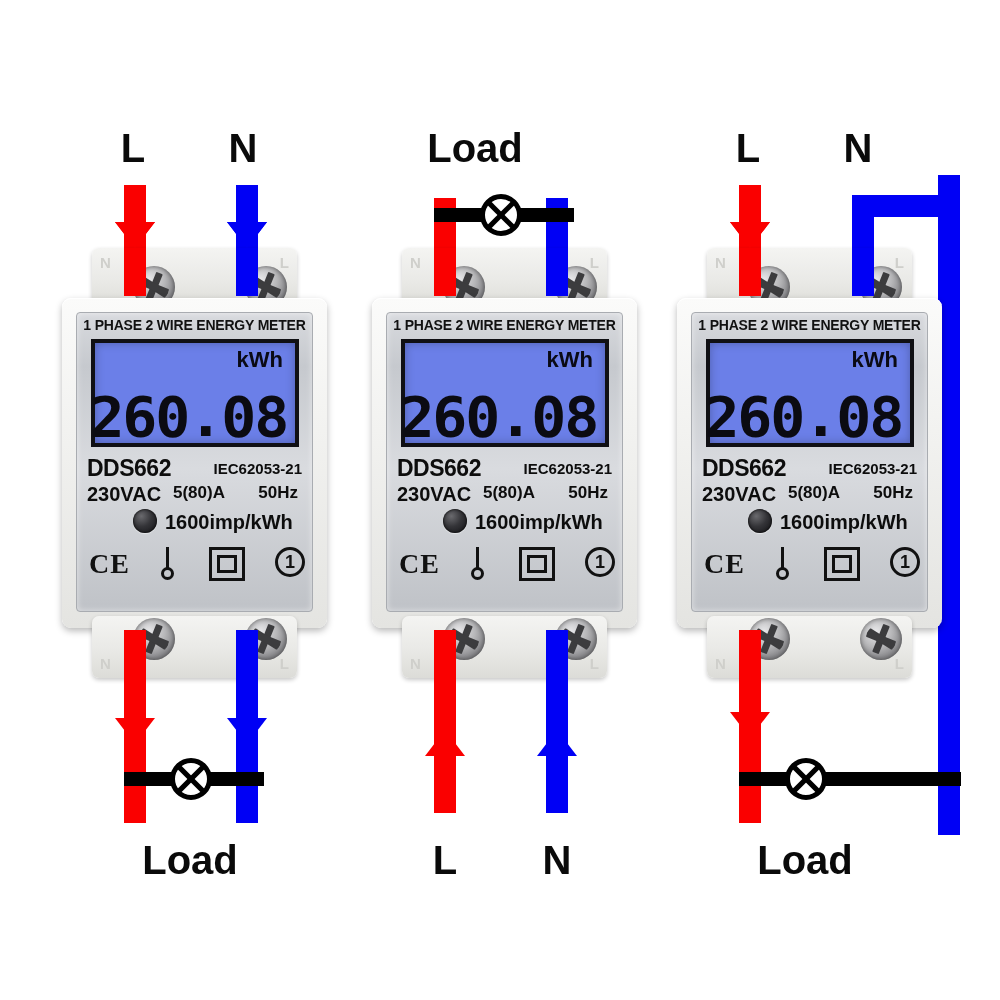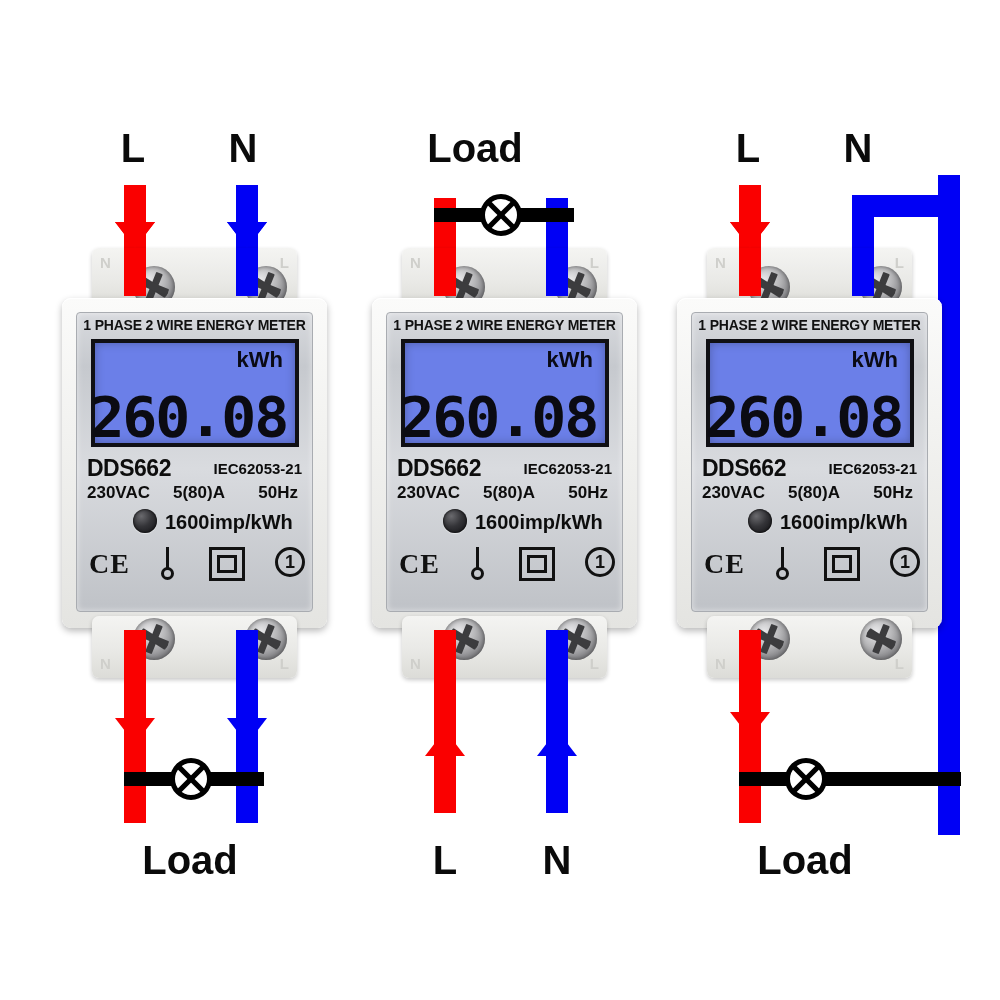--- a/index.html
+++ b/index.html
@@ -111,21 +111,21 @@
   .lcd-value{
     position:absolute;right:8px;bottom:-2px;font-size:56px;font-weight:bold;
     color:#0b0b12;font-family:"DejaVu Sans Mono",monospace;
     letter-spacing:-2px;line-height:1;
     transform:scaleX(1.04);transform-origin:right bottom;
   }
   .model{position:absolute;left:10px;top:142px;font-size:23px;font-weight:bold;
          letter-spacing:-.5px;color:#0d0d0d;}
   .standard{position:absolute;right:10px;top:147px;font-size:15px;font-weight:bold;
             color:#0d0d0d;}
-  .volt{position:absolute;left:10px;top:170px;font-size:17px;font-weight:bold;color:#0d0d0d;}
+  .volt{position:absolute;left:10px;top:170px;font-size:20px;font-weight:bold;color:#0d0d0d;}
   .amp{position:absolute;left:96px;top:170px;font-size:17px;font-weight:bold;color:#0d0d0d;}
   .freq{position:absolute;right:14px;top:170px;font-size:17px;font-weight:bold;color:#0d0d0d;}
   .imp{position:absolute;left:88px;top:198px;font-size:20px;font-weight:bold;color:#0d0d0d;}
   .led{
     position:absolute;left:56px;top:196px;width:24px;height:24px;border-radius:50%;
     background:radial-gradient(circle at 35% 30%,#6a6a6e 0%,#343438 45%,#111114 100%);
     box-shadow:inset 0 0 3px #000, 0 1px 1px rgba(255,255,255,.5);
   }
 
   

